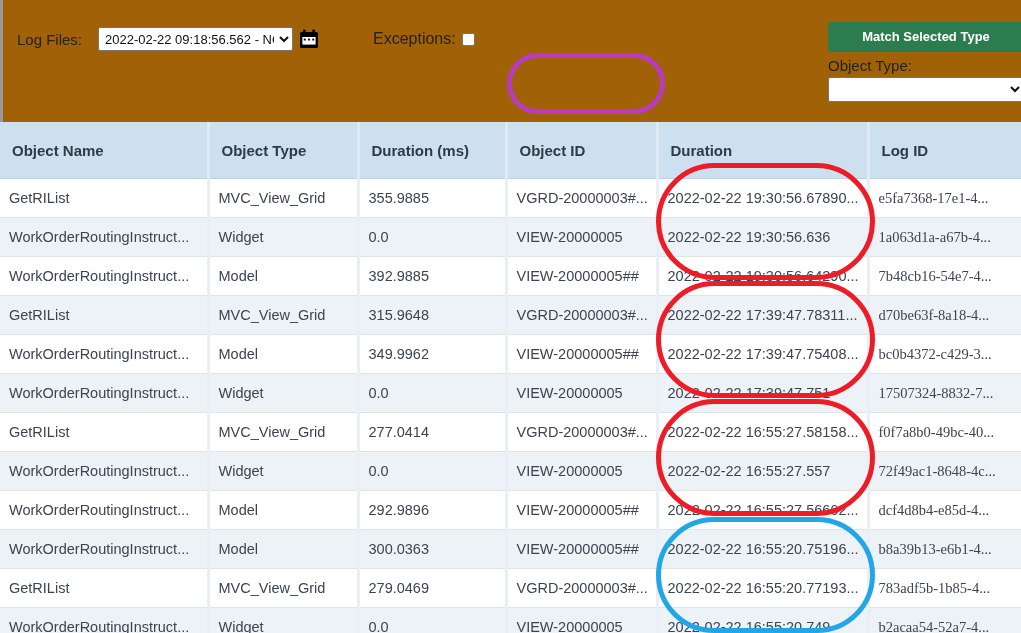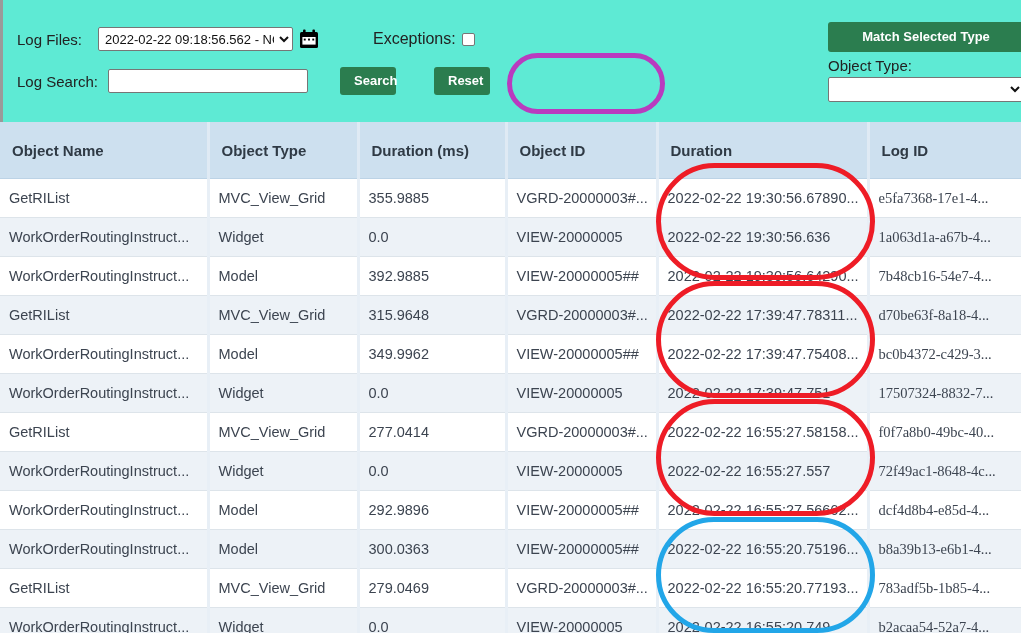--- a/index.html
+++ b/index.html
@@ -14,21 +14,21 @@
     overflow: hidden;
     position: relative;
   }
 
   
   #toolbar {
     position: absolute;
     left: 0; top: 0;
     width: 1021px;
     height: 122px;
-    background: #5eead4;
+    background: #a16207;
     border-left: 3px solid #9a9a9a;
     box-sizing: border-box;
   }
   #toolbar-left {
     position: absolute;
     left: 14px;
     top: 22px;
   }
   .form-row {
     display: flex;
@@ -220,29 +220,20 @@
           <rect x="13.3" y="9.6" width="1.9" height="1.9" fill="#000000"></rect>
         </svg>
       </span>
 
       <span id="exceptions-wrap">
         <span id="exceptions-label">Exceptions:</span>
         <span id="exceptions-checkbox"></span>
       </span>
     </div>
 
-    <div class="form-row">
-      <span class="form-label" id="log-search-label">Log Search:</span>
-
-      <input type="text" id="log-search-input" placeholder="" value="" style="">
-
-      <button class="green-btn" id="search-button">Search</button>
-
-      <button class="green-btn" id="reset-button">Reset</button>
-    </div>
 
   </div>
 
   <div id="toolbar-right">
     <button class="green-btn" id="match-selected-type-button">Match Selected Type</button>
 
     <span id="object-type-label">Object Type:</span>
 
     <select class="std-select" id="object-type-select">
       <option></option>

